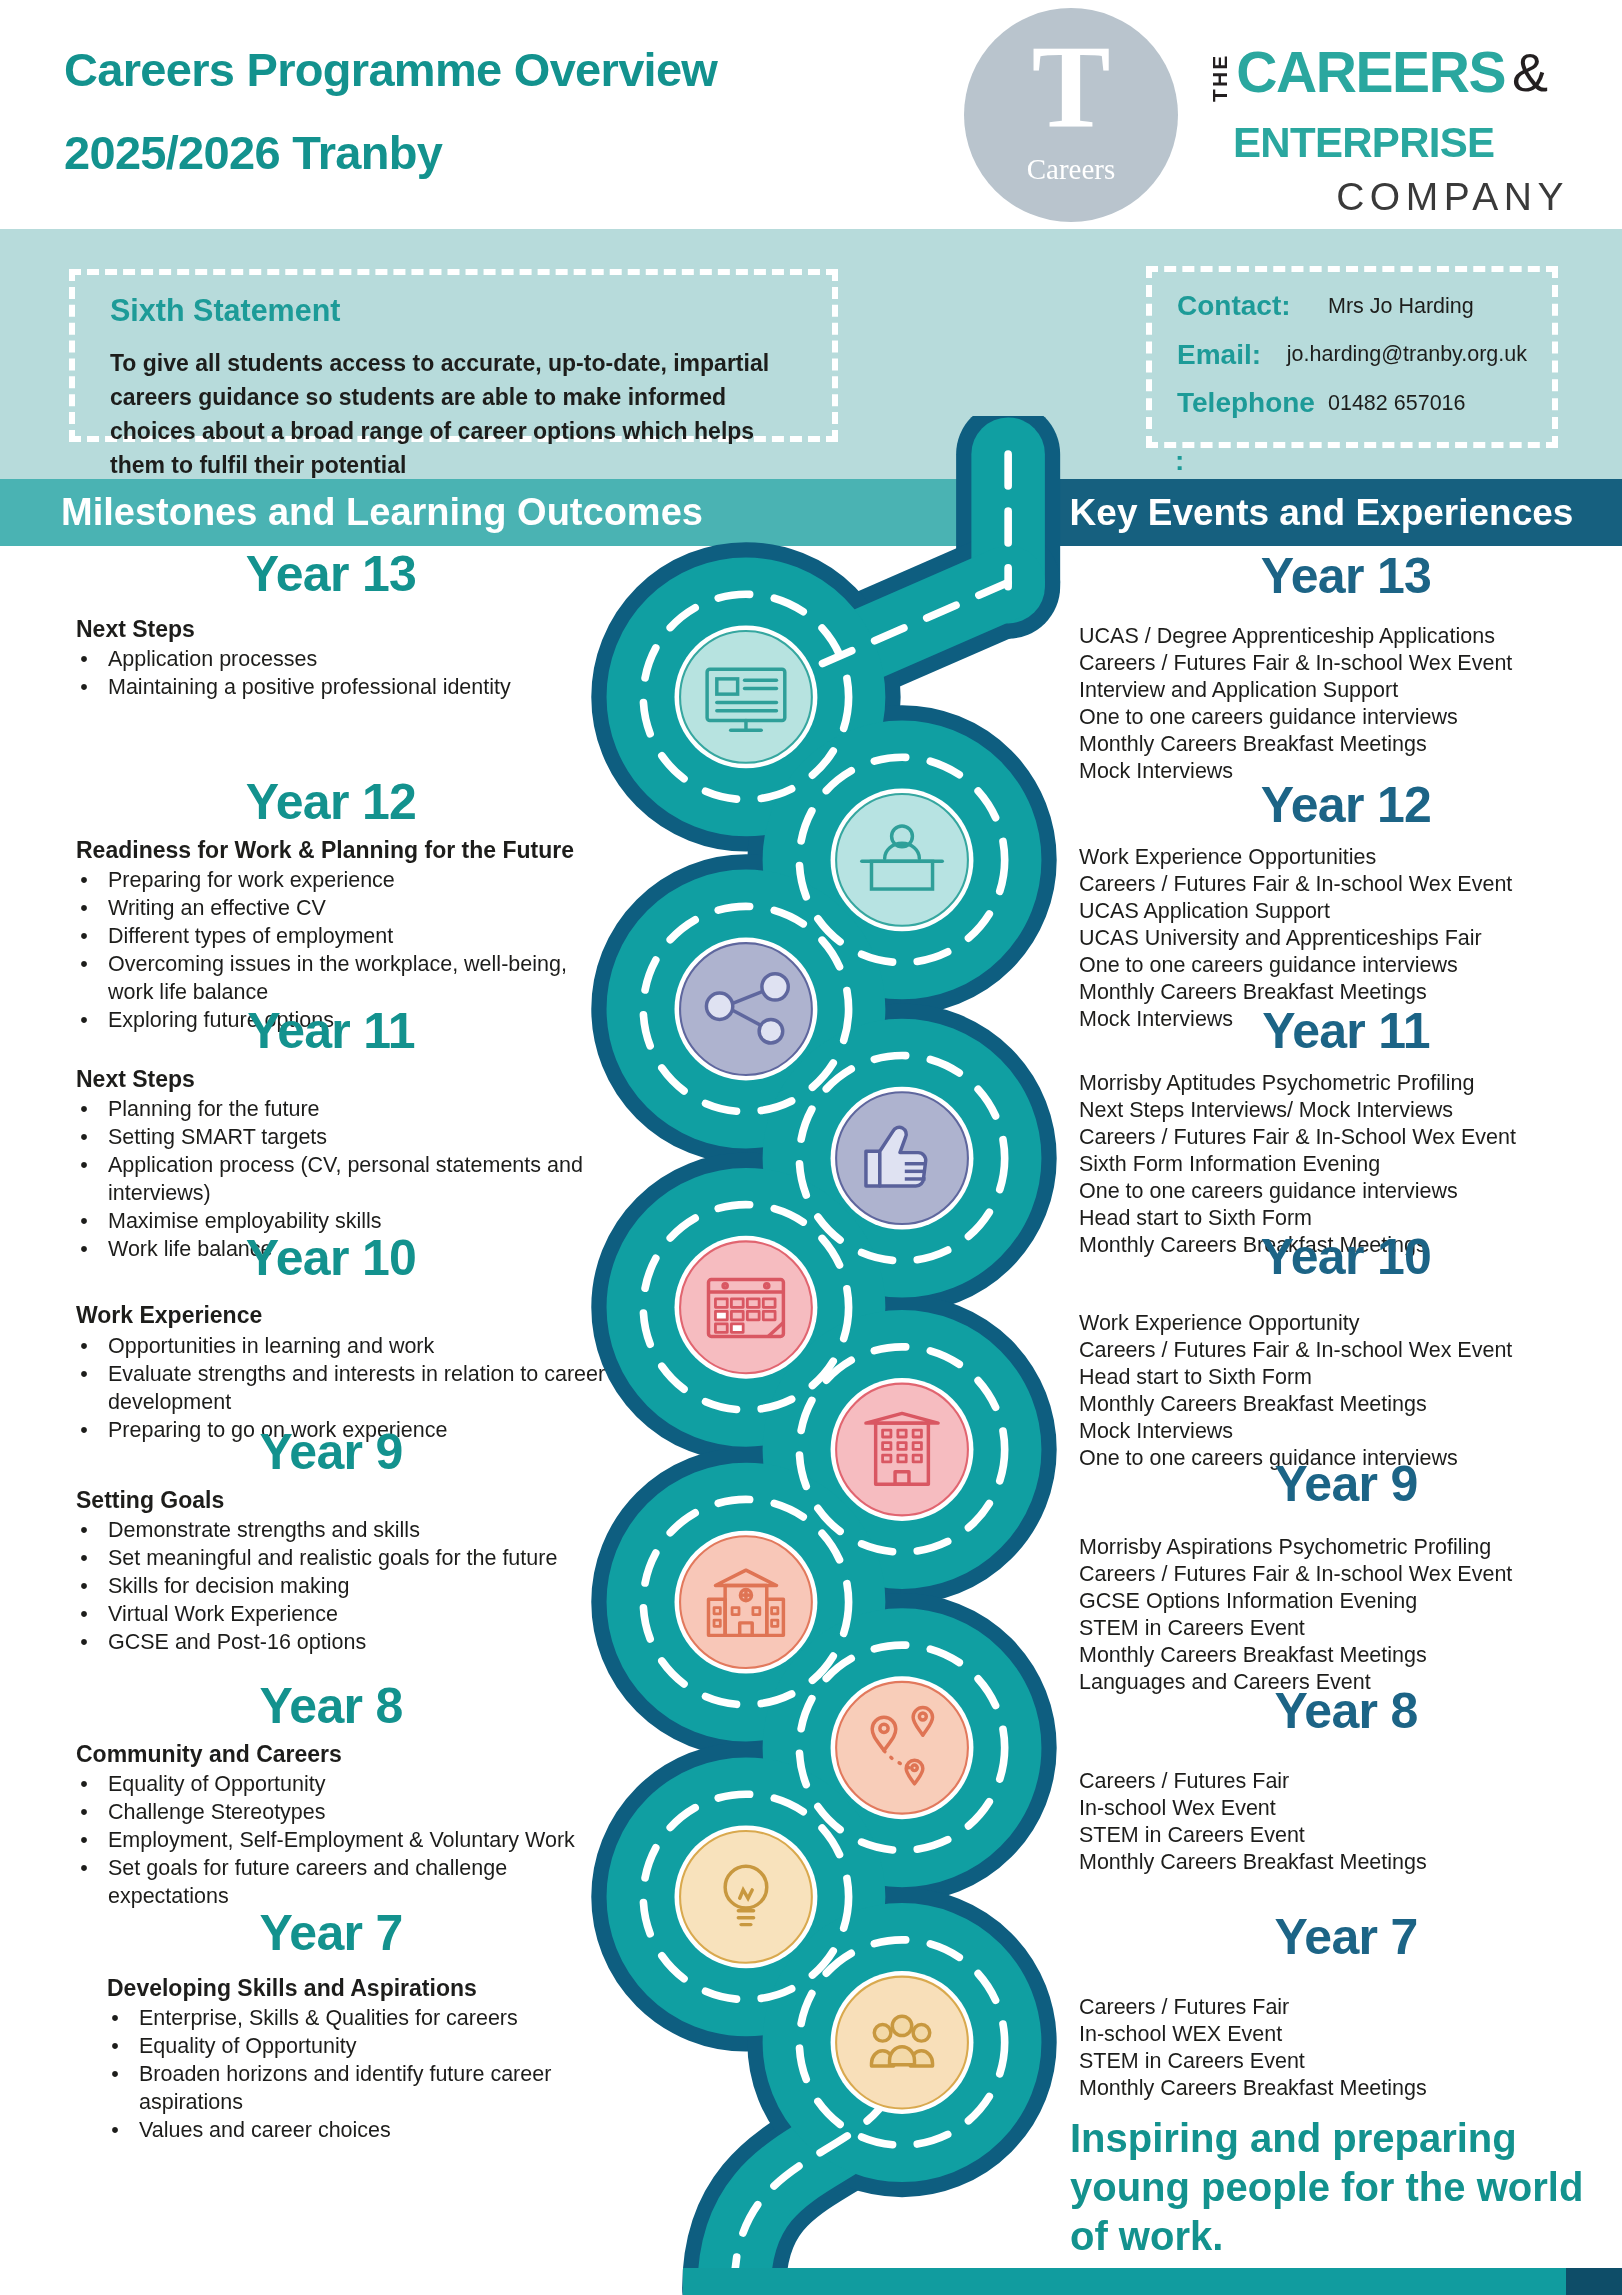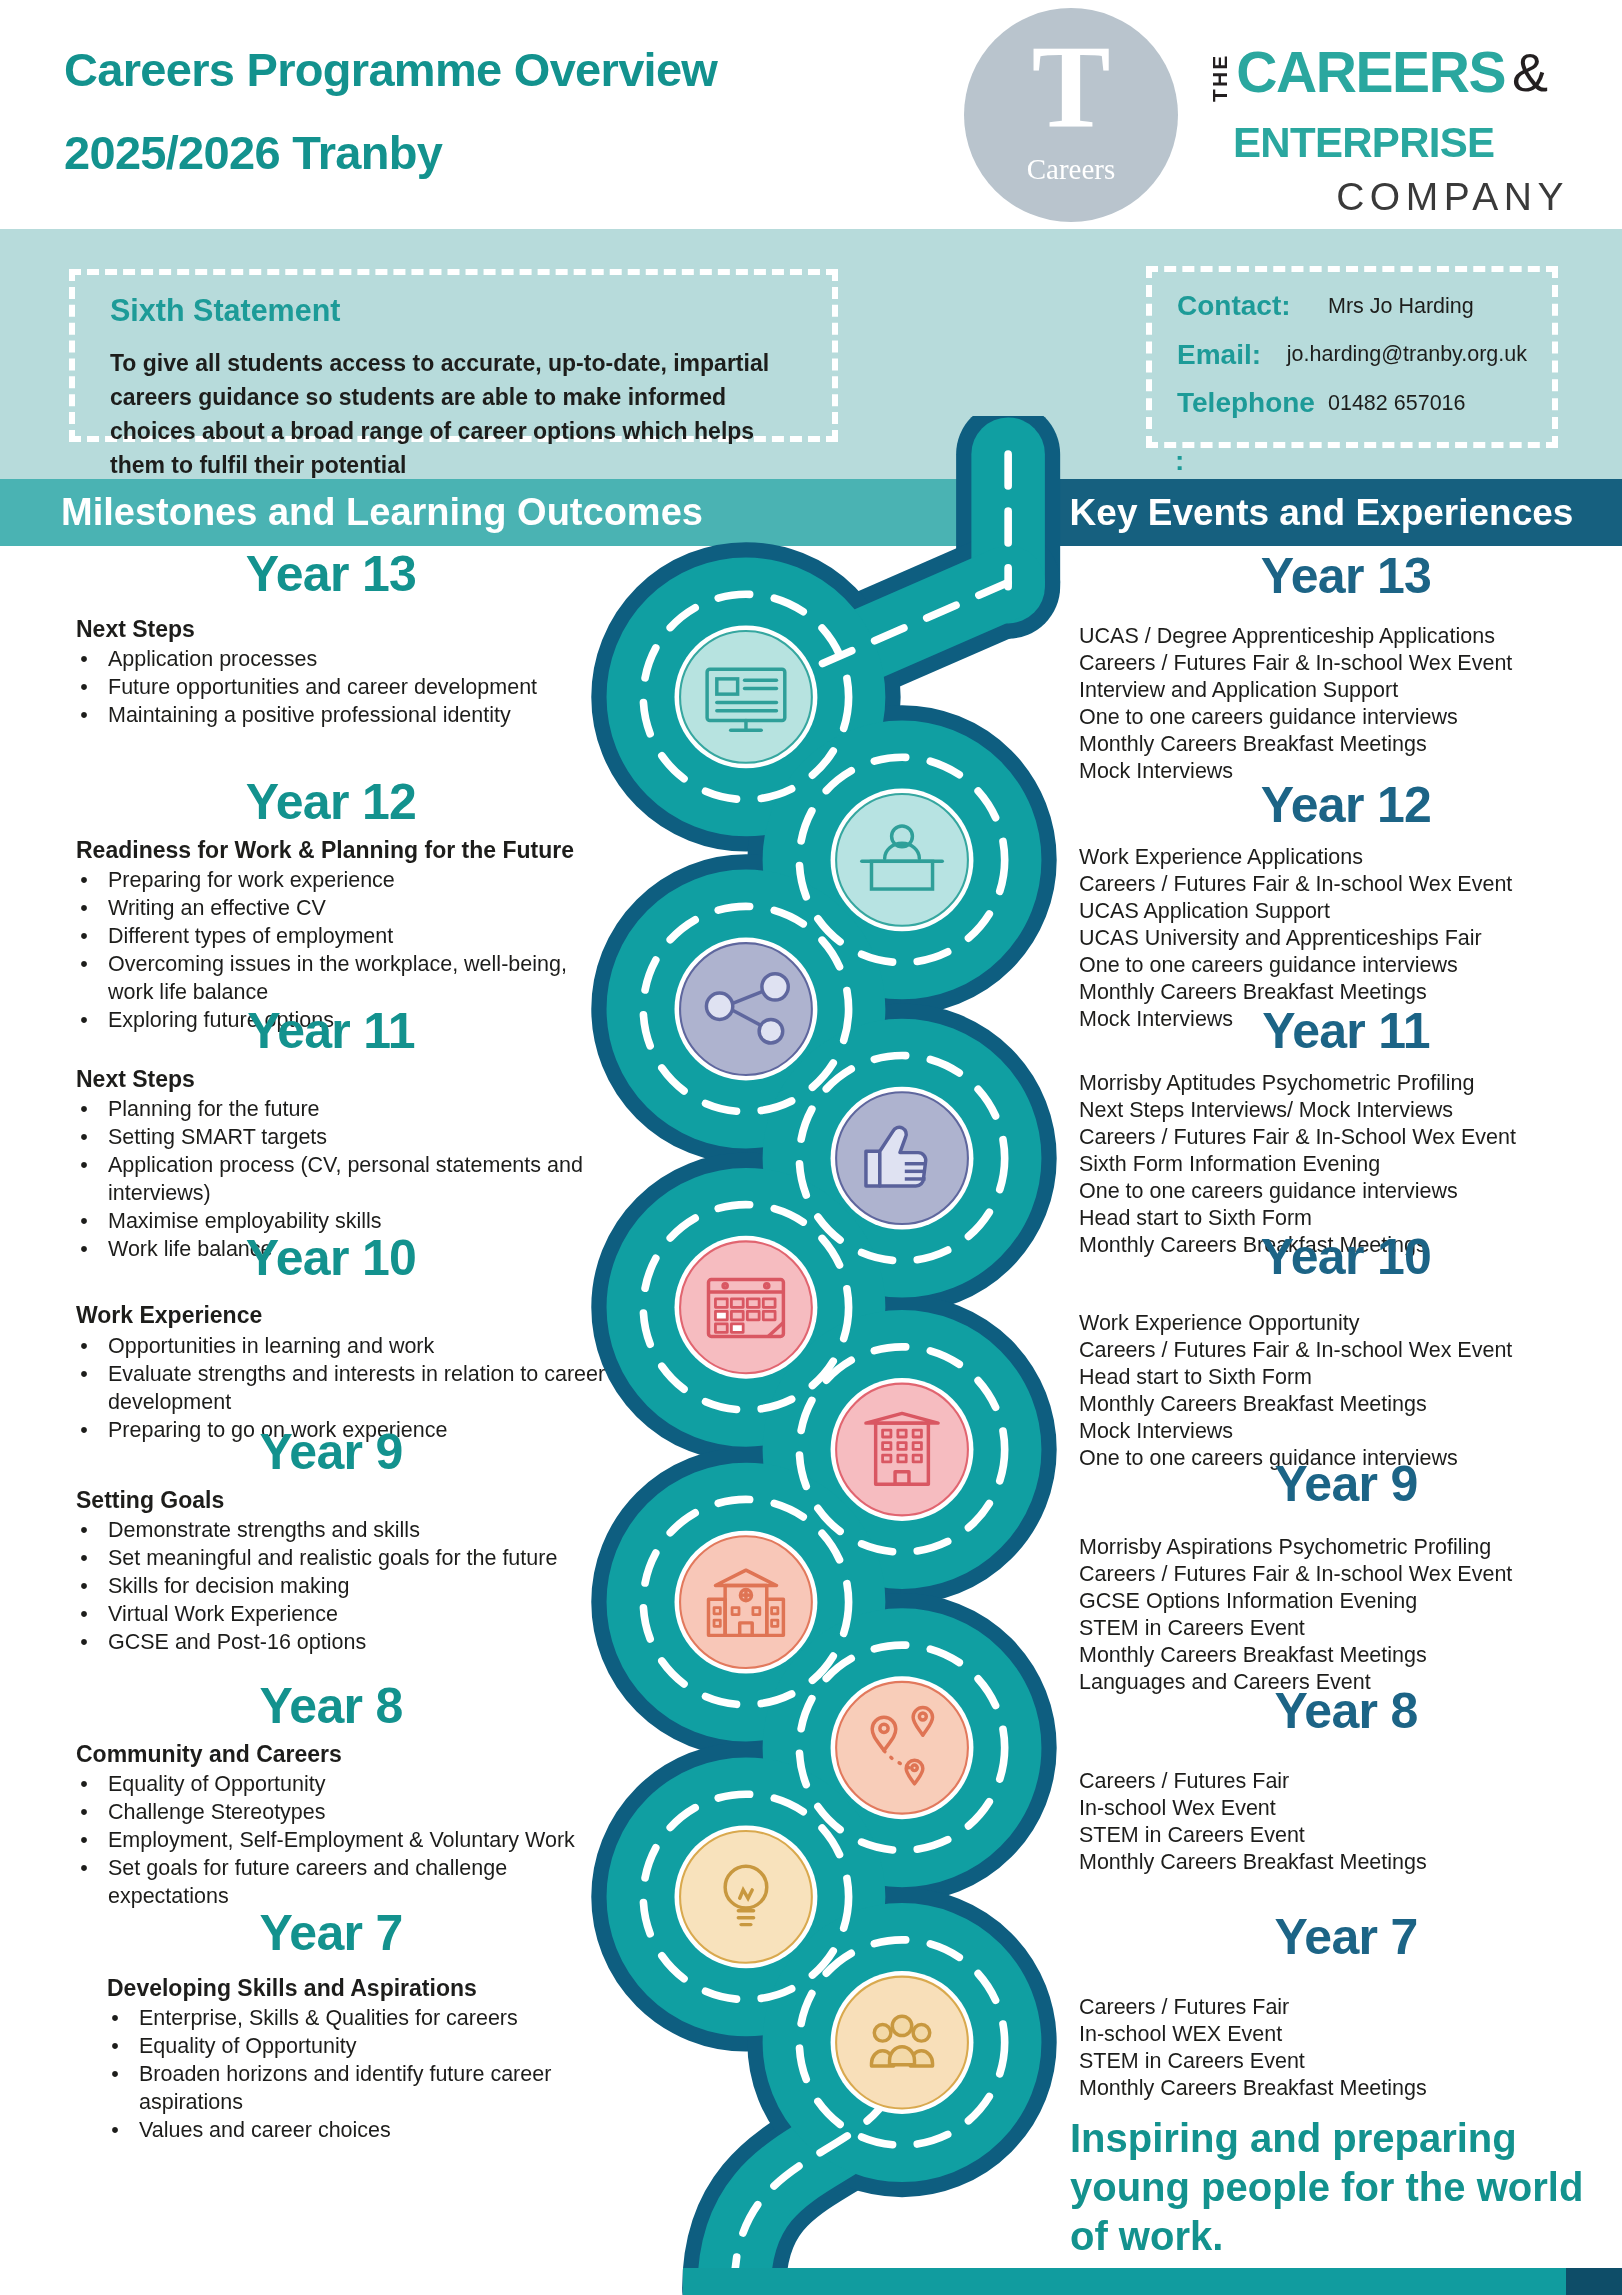--- a/index.html
+++ b/index.html
@@ -326,21 +326,20 @@
         <path d="M-18,26 a18,20 0 0 1 36,0 v6 h-36 z"></path>
       </g>
     </g>
   </svg>
 
   <section class="ml" style="top:545px">
     <h2 class="yt">Year 13</h2>
     <div class="topic">Next Steps</div>
     <ul>
         <li>Application processes</li>
-        <li>Future opportunities and career development</li>
         <li>Maintaining a positive professional identity</li>
       </ul>
   </section>
   <section class="ml" style="top:773px">
     <h2 class="yt">Year 12</h2>
     <div class="topic" style="margin-top:5.5px">Readiness for Work &amp; Planning for the Future</div>
     <ul>
         <li>Preparing for work experience</li>
         <li>Writing an effective CV</li>
         <li>Different types of employment</li>
@@ -407,21 +406,21 @@
         <div>Careers / Futures Fair &amp; In-school Wex Event</div>
         <div>Interview and Application Support</div>
         <div>One to one careers guidance interviews</div>
         <div>Monthly Careers Breakfast Meetings</div>
         <div>Mock Interviews</div>
       </div>
   </section>
   <section class="ev" style="top:776px">
     <h2 class="yt">Year 12</h2>
     <div class="items" style="margin-top:9.7px">
-        <div>Work Experience Applications</div>
+        <div>Work Experience Opportunities</div>
         <div>Careers / Futures Fair &amp; In-school Wex Event</div>
         <div>UCAS Application Support</div>
         <div>UCAS University and Apprenticeships Fair</div>
         <div>One to one careers guidance interviews</div>
         <div>Monthly Careers Breakfast Meetings</div>
         <div>Mock Interviews</div>
       </div>
   </section>
   <section class="ev" style="top:1002px">
     <h2 class="yt">Year 11</h2>

